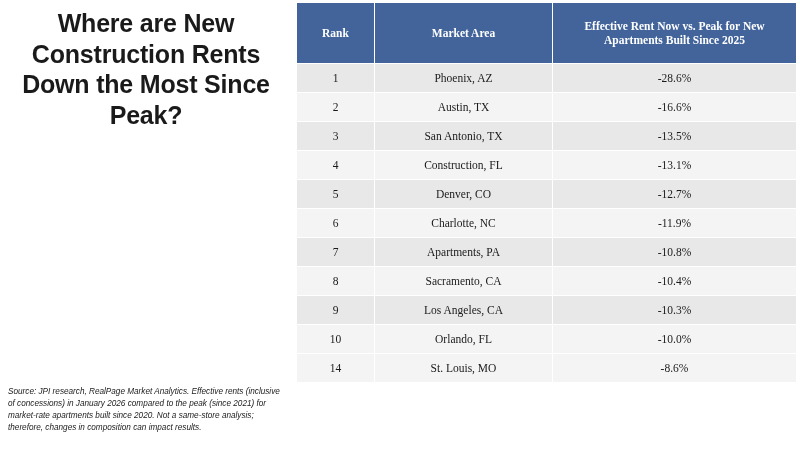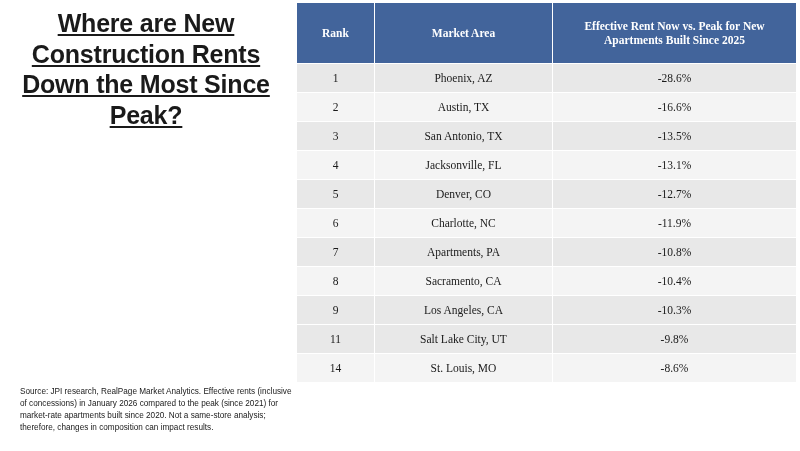--- a/index.html
+++ b/index.html
@@ -31,29 +31,29 @@
     position: absolute;
     left: 10px;
     top: 8px;
     width: 272px;
     text-align: center;
     font-size: 25px;
     font-weight: bold;
     line-height: 1.22;
     color: #1a1a1a;
     letter-spacing: -0.2px;
-    text-decoration: underline;
   }
   .source-note {
     position: absolute;
-    left: 20px;
+    left: 8px;
     top: 386px;
     width: 276px;
     font-size: 8.2px;
     line-height: 1.45;
+    font-style: italic;
     color: #1a1a1a;
   }
   
   .table-wrap {
     position: absolute;
     left: 296px;
     top: 2px;
     width: 500px;
     height: 447px;
     font-family: Liberation Serif, serif;
@@ -125,21 +125,21 @@
           <td>Austin, TX</td>
           <td>-16.6%</td>
         </tr>
         <tr class="band-a">
           <td>3</td>
           <td>San Antonio, TX</td>
           <td>-13.5%</td>
         </tr>
         <tr class="band-b">
           <td>4</td>
-          <td>Jacksonville, FL</td>
+          <td>Construction, FL</td>
           <td>-13.1%</td>
         </tr>
         <tr class="band-a">
           <td>5</td>
           <td>Denver, CO</td>
           <td>-12.7%</td>
         </tr>
         <tr class="band-b">
           <td>6</td>
           <td>Charlotte, NC</td>
@@ -153,24 +153,24 @@
         <tr class="band-b">
           <td>8</td>
           <td>Sacramento, CA</td>
           <td>-10.4%</td>
         </tr>
         <tr class="band-a">
           <td>9</td>
           <td>Los Angeles, CA</td>
           <td>-10.3%</td>
         </tr>
-        <tr class="band-a">
-          <td>11</td>
-          <td>Salt Lake City, UT</td>
-          <td>-9.8%</td>
+        <tr class="band-b">
+          <td>10</td>
+          <td>Orlando, FL</td>
+          <td>-10.0%</td>
         </tr>
         <tr class="band-b">
           <td>14</td>
           <td>St. Louis, MO</td>
           <td>-8.6%</td>
         </tr>
 
       </tbody>
     </table>
   </div>

